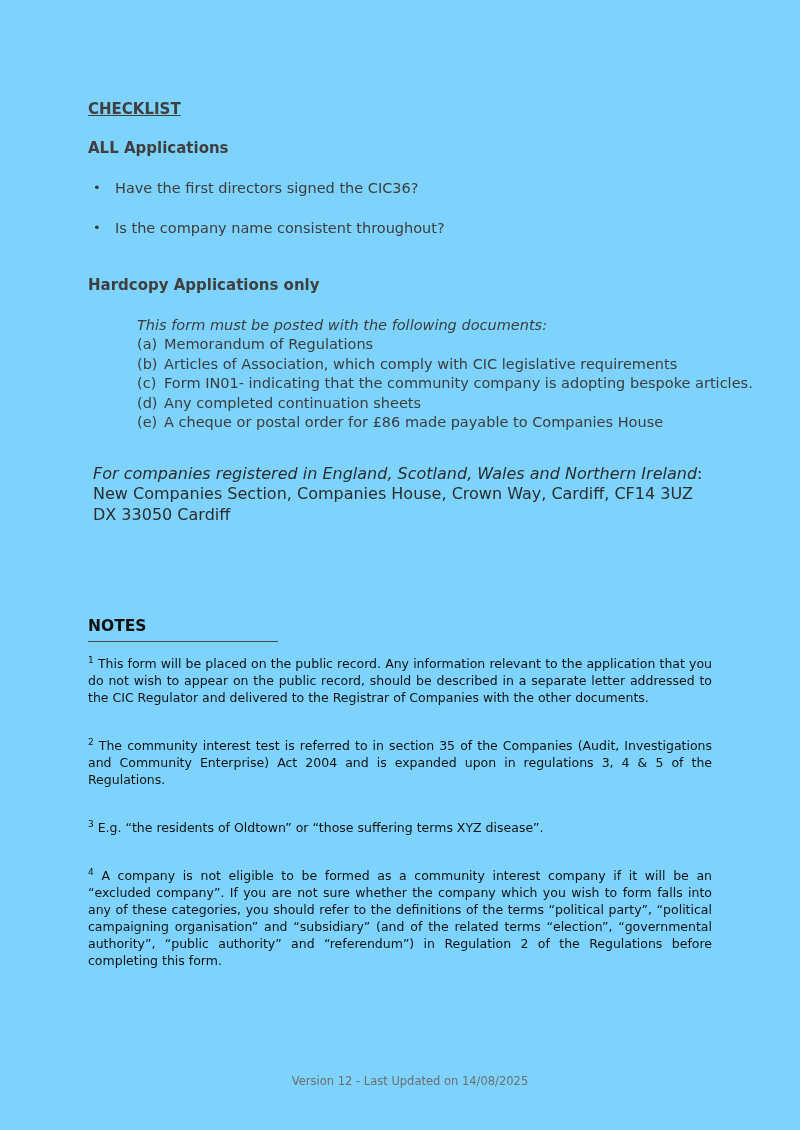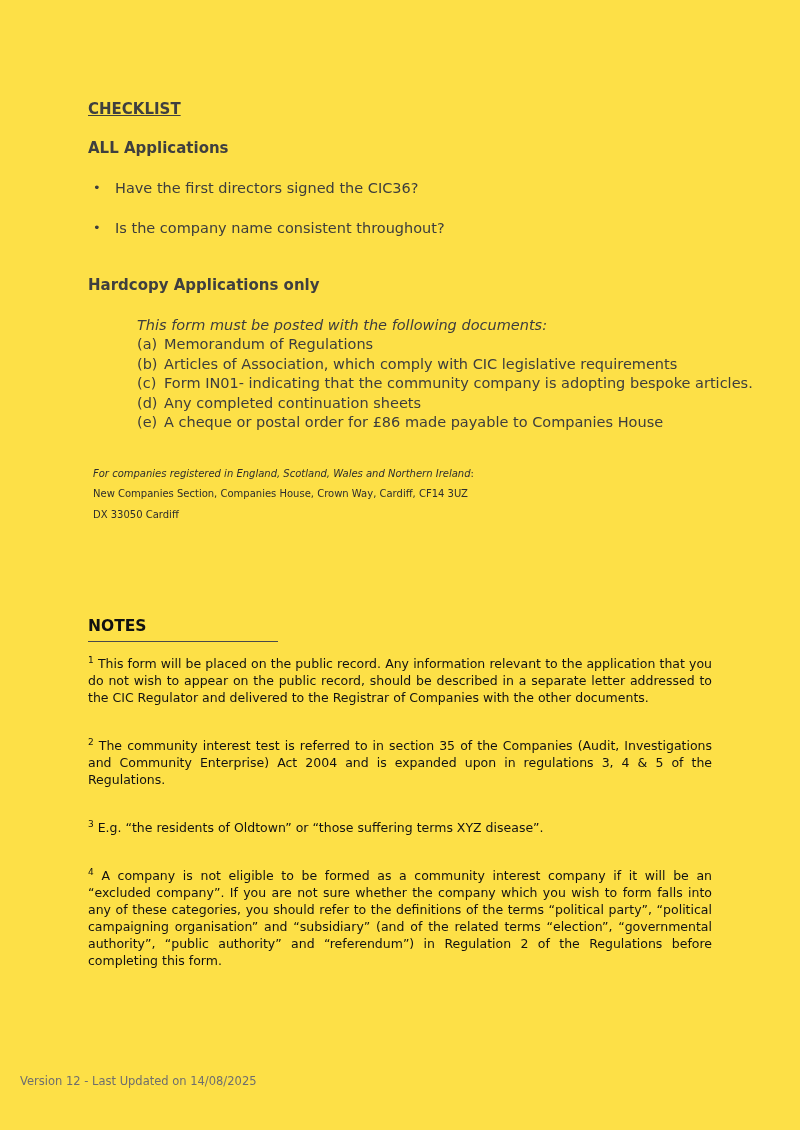--- a/index.html
+++ b/index.html
@@ -1,21 +1,21 @@
 <!DOCTYPE html>
 <html><head>
 <meta charset="utf-8">
 <style>
   html, body { margin: 0; padding: 0; background: #ffffff; }
   .page {
     position: relative;
     width: 800px;
     height: 1130px;
     box-sizing: border-box;
-    background: #fde047;
+    background: #7dd3fc;
     padding: 99px 88px 0 88px;
     font-family: "DejaVu Sans", sans-serif;
     font-size: 14.5px;
     color: #3d3d3d;
     overflow: hidden;
   }
   .title {
     margin: 0;
     font-size: 15px;
     font-weight: bold;
@@ -52,21 +52,21 @@
   .doc-line {
     display: flex;
     line-height: 19.5px;
   }
   .doc-label { flex: 0 0 27px; }
   .doc-text { white-space: nowrap; }
   .address-block {
     margin: 31px 0 6px 0;
     padding-left: 5px;
     color: #2d2d2d;
-    font-size: 10px;
+    font-size: 16px;
     line-height: 20.5px;
   }
   .address-intro { font-style: italic; }
   .address-suffix { font-style: normal; }
   .notes-heading {
     margin: 91px 0 0 0;
     font-size: 15.5px;
     font-weight: bold;
     color: #111111;
     line-height: 20px;
@@ -88,20 +88,21 @@
   .footnote.first { margin-top: 13px; }
   .footnote sup {
     font-size: 9px;
     line-height: 0;
   }
   .page-footer {
     position: absolute;
     left: 0;
     right: 0;
     bottom: 42px;
+    text-align: center;
     font-size: 11.5px;
     color: #6e6e6e;
     padding-left: 20px;
   }
 </style>
 </head>
 <body>
 
 <div class="page">
 

